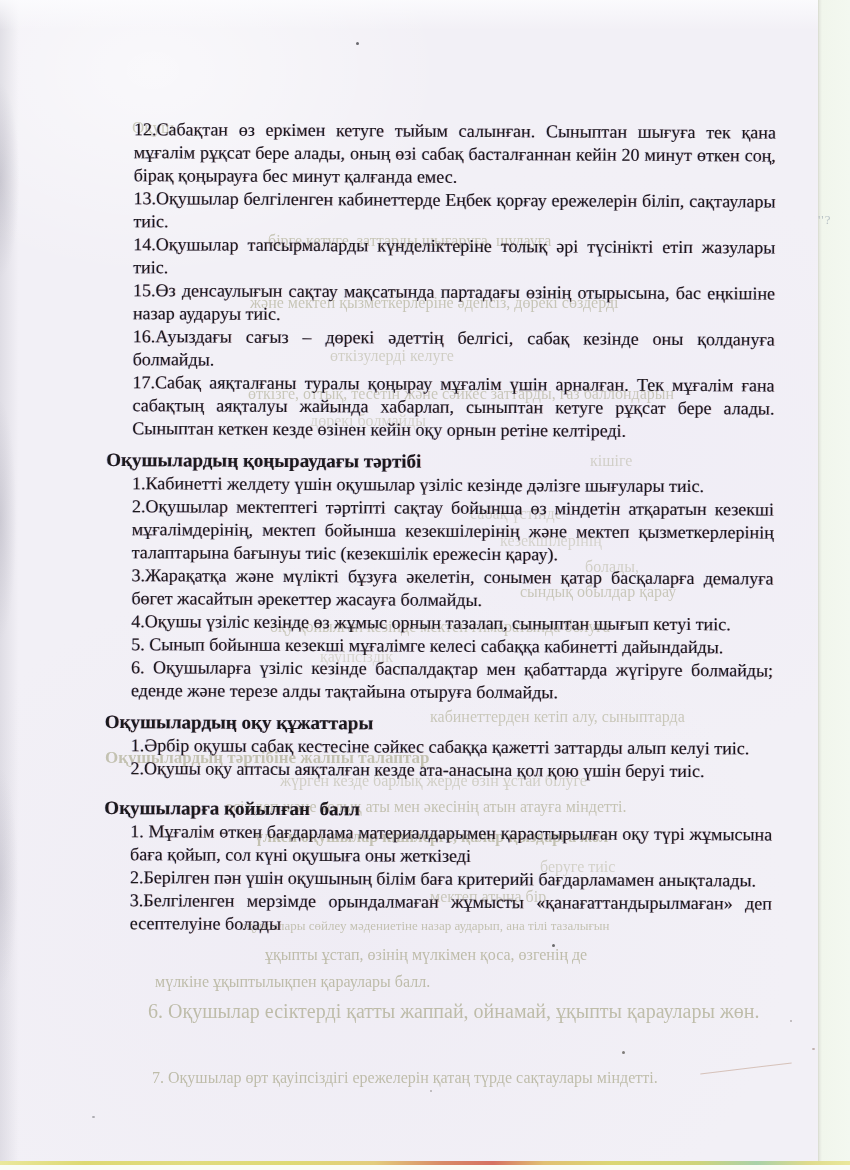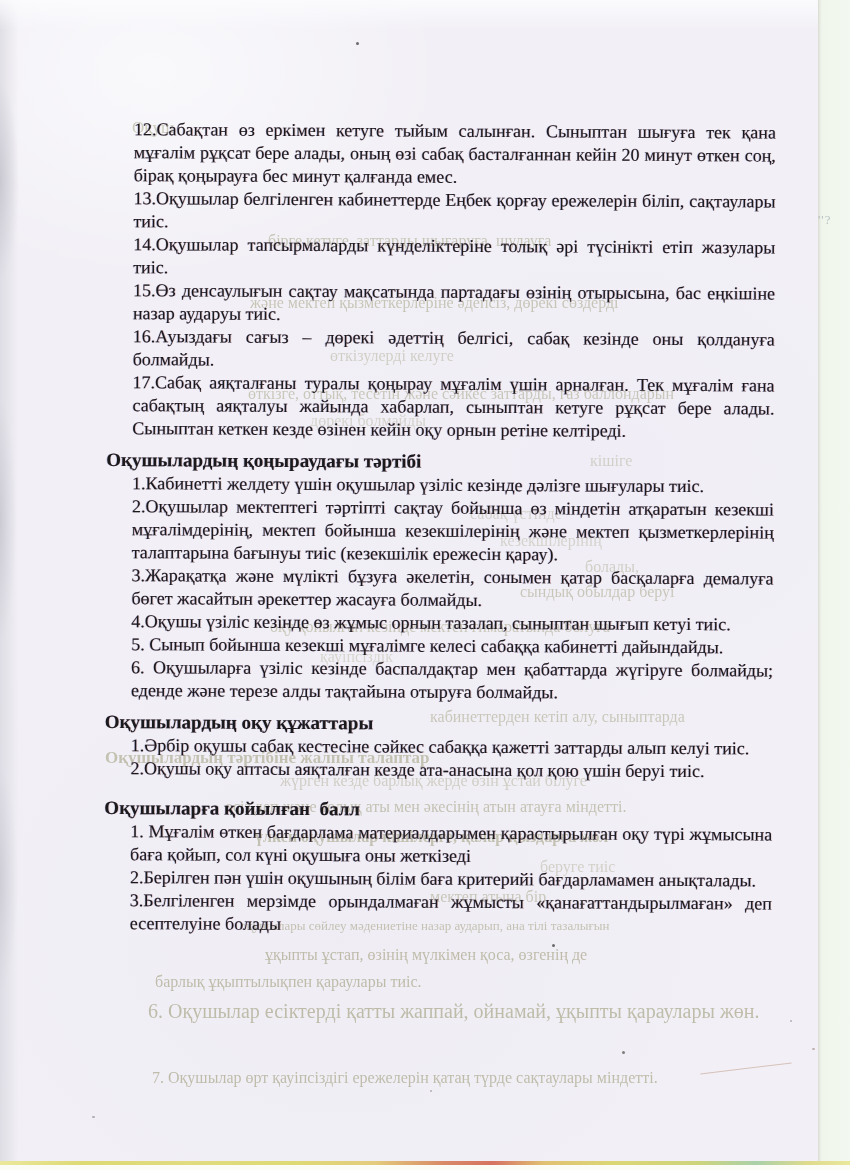--- a/index.html
+++ b/index.html
@@ -84,33 +84,33 @@
       <span class="ghost" style="left: 120px; top: 118px; opacity: 0.4; font-size: 17px; margin-left: 12px;">Оқуш</span>
       <span class="ghost" style="left: 268px; top: 232px; opacity: 0.42; font-size: 16px;">бірге кетуге, заттарды шығаруға, шулауға</span>
       <span class="ghost" style="left: 250px; top: 294px; opacity: 0.42; font-size: 16px;">және мектеп қызметкерлеріне әдепсіз, дөрекі сөздерді</span>
       <span class="ghost" style="left: 330px; top: 347px; opacity: 0.32; font-size: 16px;">өткізулерді келуге</span>
       <span class="ghost" style="left: 248px; top: 385px; opacity: 0.4; font-size: 16px;">өткізге, оттық, тесетін және сәйкес заттарды, газ баллондарын</span>
       <span class="ghost" style="left: 310px; top: 412px; opacity: 0.28; font-size: 16px;">дөрекі болмайды</span>
       <span class="ghost" style="left: 590px; top: 452px; opacity: 0.3; font-size: 16px;">кішіге</span>
       <span class="ghost" style="left: 470px; top: 505px; opacity: 0.28; font-size: 16px;">сабақ үстінде</span>
       <span class="ghost" style="left: 500px; top: 532px; opacity: 0.28; font-size: 16px; text-align: center;">кезекшілерінің</span>
       <span class="ghost" style="left: 585px; top: 558px; opacity: 0.32; font-size: 16px;">болады,</span>
-      <span class="ghost" style="left: 520px; top: 583px; opacity: 0.4; font-size: 16px;">сындық обылдар беруі</span>
+      <span class="ghost" style="left: 520px; top: 583px; opacity: 0.4; font-size: 16px;">сындық обылдар қарау</span>
       <span class="ghost" style="left: 270px; top: 618px; opacity: 0.4; font-size: 16px;">оқу қойылған кезінде мектеп ғимаратында болуға</span>
       <span class="ghost" style="left: 320px; top: 648px; opacity: 0.26; font-size: 16px;">қауіпсіздік</span>
       <span class="ghost" style="left: 105px; top: 748px; opacity: 0.45; font-size: 17px; font-weight: bold;">Оқушылардың тәртібіне жалпы талаптар</span>
       <span class="ghost" style="left: 430px; top: 708px; opacity: 0.4; font-size: 16px;">кабинеттерден   кетіп   алу,   сыныптарда</span>
       <span class="ghost" style="left: 280px; top: 772px; opacity: 0.32; font-size: 16px;">жүрген кезде барлық жерде өзін ұстай білуге</span>
       <span class="ghost" style="left: 225px; top: 798px; opacity: 0.45; font-size: 16px;">өсіз деп және толық аты мен әкесінің атын атауға міндетті.</span>
       <span class="ghost" style="left: 255px; top: 828px; opacity: 0.45; font-size: 16px; font-weight: bold;">үлкен оқушылар кішілерге, қалар қыздарға жол</span>
       <span class="ghost" style="left: 540px; top: 858px; opacity: 0.3; font-size: 16px; text-align: right;">беруге тиіс</span>
       <span class="ghost" style="left: 430px; top: 888px; opacity: 0.4; font-size: 16px;">мектеп  атына  бір</span>
       <span class="ghost" style="left: 240px; top: 918px; opacity: 0.45; font-size: 13px;">оқушылары сөйлеу мәдениетіне назар аударып, ана тілі тазалығын</span>
       <span class="ghost" style="left: 265px; top: 946px; opacity: 0.5; font-size: 16px;">ұқыпты ұстап, өзінің мүлкімен қоса, өзгенің де</span>
-      <span class="ghost" style="left: 155px; top: 973px; opacity: 0.5; font-size: 16px;">барлық ұқыптылықпен қараулары тиіс.</span>
+      <span class="ghost" style="left: 155px; top: 973px; opacity: 0.5; font-size: 16px;">мүлкіне ұқыптылықпен қараулары балл.</span>
       <span class="ghost" style="left: 148px; top: 1000px; opacity: 0.5; font-size: 20px;">6. Оқушылар есіктерді қатты жаппай, ойнамай, ұқыпты қараулары жөн.</span>
       <span class="ghost" style="left: 152px; top: 1069px; opacity: 0.5; font-size: 16px;">7. Оқушылар өрт қауіпсіздігі ережелерін қатаң түрде сақтаулары міндетті.</span>
     </div>
 
   <div class="doc">
     <p>12.Сабақтан өз еркімен кетуге тыйым салынған. Сыныптан шығуға тек қана мұғалім рұқсат бере алады, оның өзі сабақ басталғаннан кейін 20 минут өткен соң, бірақ қоңырауға бес минут қалғанда емес.</p>
     <p>13.Оқушылар белгіленген кабинеттерде Еңбек қорғау ережелерін біліп, сақтаулары тиіс.</p>
     <p>14.Оқушылар тапсырмаларды күнделіктеріне толық әрі түсінікті етіп жазулары тиіс.</p>
     <p>15.Өз денсаулығын сақтау мақсатында партадағы өзінің отырысына, бас еңкішіне назар аударуы тиіс.</p>
     <p>16.Ауыздағы сағыз – дөрекі әдеттің белгісі, сабақ кезінде оны қолдануға болмайды.</p>

